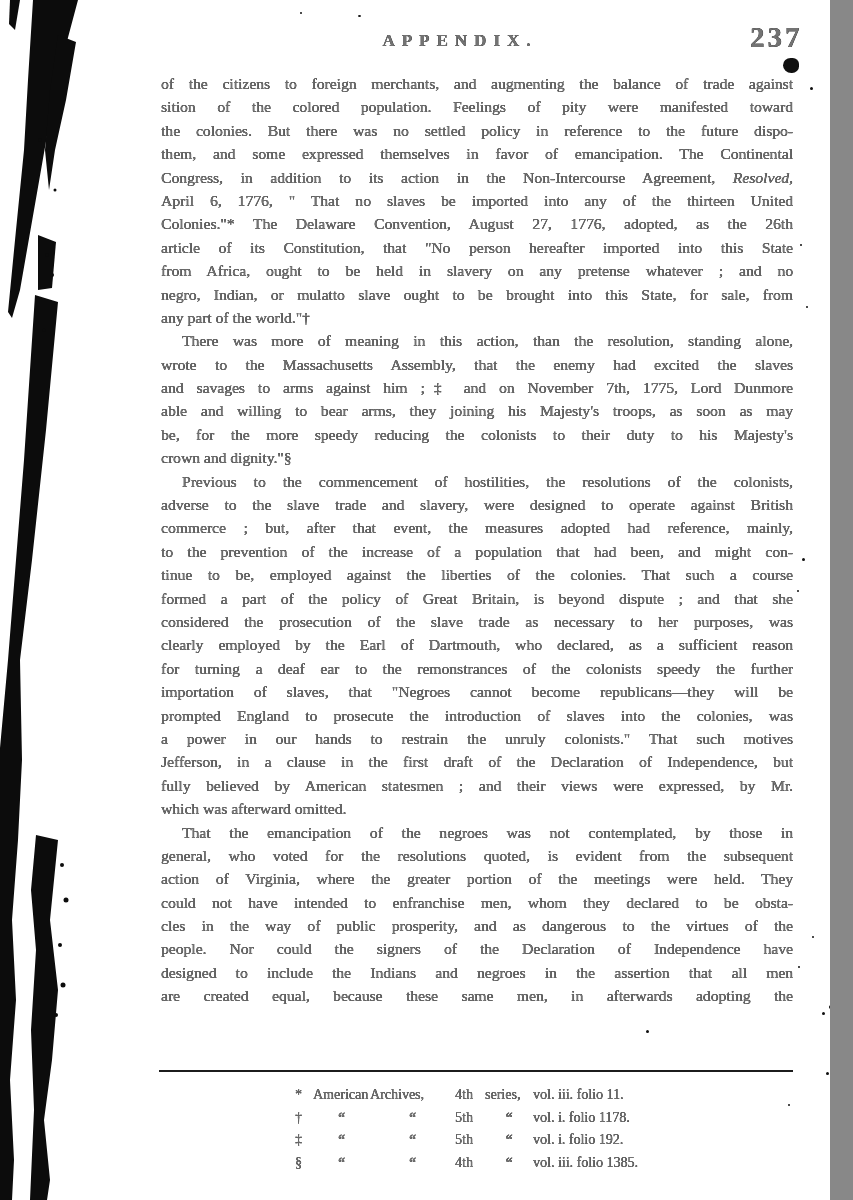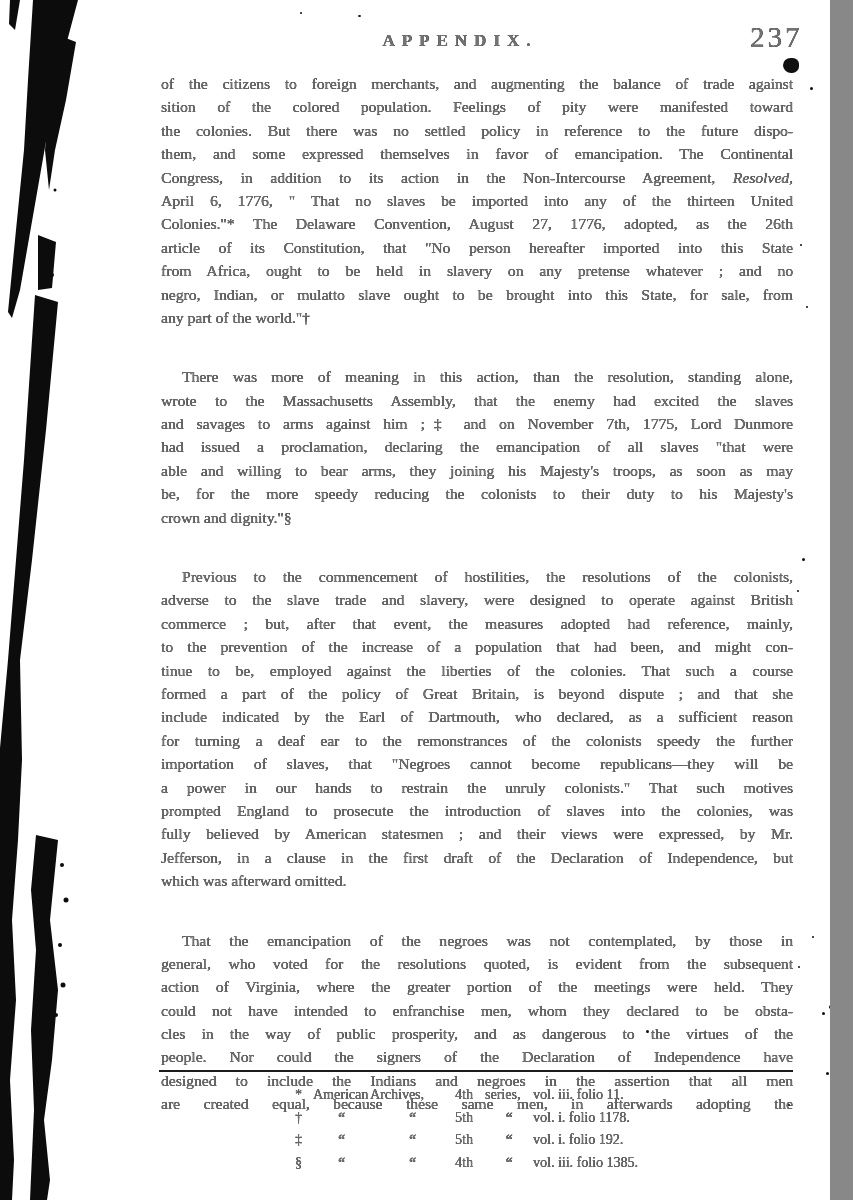--- a/index.html
+++ b/index.html
@@ -1,25 +1,25 @@
 <!DOCTYPE html>
 <html><head>
 <meta charset="utf-8">
 <style>
   html,body{margin:0;padding:0;background:#888;}
   .page{position:relative;width:830px;height:1200px;background:#ffffff;overflow:hidden;
         font-family:"Liberation Serif","DejaVu Serif",serif;color:#737373;}
   .page *{text-shadow:0 0 0.45px rgba(0,0,0,.85), 0.25px 0 0 rgba(0,0,0,.6);}
   .title{position:absolute;top:31px;left:150px;width:620px;text-align:center;
          font-size:17px;letter-spacing:7px;font-weight:600;}
-  .pagenum{position:absolute;top:21px;left:750px;font-size:29px;font-weight:400;letter-spacing:3px;}
+  .pagenum{position:absolute;top:21px;left:750px;font-size:29px;font-weight:700;letter-spacing:3px;}
   .body-text{position:absolute;top:72px;left:161px;width:632px;font-size:15.6px;line-height:23.4px;font-family:Liberation Serif, serif;}
   .line{height:23.4px;overflow:hidden;text-align:justify;}
   .line::after{content:"";display:inline-block;width:100%;height:0;}
-  .line.first{text-indent:21px;margin-top:36px;}
+  .line.first{text-indent:21px;}
   .line.short{text-align:left;}
   .italic{font-style:italic;}
   .fn-rule{position:absolute;top:1070px;left:159px;width:634px;border-top:2px solid #1c1c1c;}
   .footnotes{position:absolute;top:1084px;left:295px;font-size:14px;line-height:22.5px;}
   .fn-row{display:grid;grid-template-columns:18px 57px 85px 30px 48px auto;}
   .fn-cell{white-space:nowrap;}
   .fn-cell.ditto{text-align:center;font-weight:700;}
   .smudge{position:absolute;left:0;top:0;pointer-events:none;}
   .speck{position:absolute;background:#101010;border-radius:50%;}
   .speck.jag{border-radius:0;clip-path:polygon(0 40%,30% 0,100% 20%,85% 100%,25% 80%);}
@@ -65,39 +65,39 @@
         <div class="line">Colonies."*  The Delaware Convention, August 27, 1776, adopted, as the 26th</div>
         <div class="line">article of its Constitution, that "No person hereafter imported into this State</div>
         <div class="line">from Africa, ought to be held in slavery on any pretense whatever ; and no</div>
         <div class="line">negro, Indian, or mulatto slave ought to be brought into this State, for sale, from</div>
         <div class="line short">any part of the world."†</div>
       </div>
       <div class="para">
         <div class="line first">There was more of meaning in this action, than the resolution, standing alone,</div>
         <div class="line">wrote to the Massachusetts Assembly, that the enemy had excited the slaves</div>
         <div class="line">and savages to arms against him ;‡ and on November 7th, 1775, Lord Dunmore</div>
-        <div class="line">had issued a proclamation, declaring the emancipation of all slaves "that were</div>
         <div class="line">able and willing to bear arms, they joining his Majesty's troops, as soon as may</div>
         <div class="line">be, for the more speedy reducing the colonists to their duty to his Majesty's</div>
         <div class="line short">crown and dignity."§</div>
       </div>
       <div class="para">
         <div class="line first">Previous to the commencement of hostilities, the resolutions of the colonists,</div>
         <div class="line">adverse to the slave trade and slavery, were designed to operate against British</div>
         <div class="line">commerce ; but, after that event, the measures adopted had reference, mainly,</div>
         <div class="line">to the prevention of the increase of a population that had been, and might con-</div>
         <div class="line">tinue to be, employed against the liberties of the colonies.  That such a course</div>
         <div class="line">formed a part of the policy of Great Britain, is beyond dispute ; and that she</div>
-        <div class="line">include indicated by the Earl of Dartmouth, who declared, as a sufficient reason</div>
+        <div class="line">considered the prosecution of the slave trade as necessary to her purposes, was</div>
+        <div class="line">clearly employed by the Earl of Dartmouth, who declared, as a sufficient reason</div>
         <div class="line">for turning a deaf ear to the remonstrances of the colonists speedy the further</div>
         <div class="line">importation of slaves, that "Negroes cannot become republicans—they will be</div>
+        <div class="line">prompted England to prosecute the introduction of slaves into the colonies, was</div>
         <div class="line">a power in our hands to restrain the unruly colonists."  That such motives</div>
-        <div class="line">prompted England to prosecute the introduction of slaves into the colonies, was</div>
+        <div class="line">Jefferson, in a clause in the first draft of the Declaration of Independence, but</div>
         <div class="line">fully believed by American statesmen ; and their views were expressed, by Mr.</div>
-        <div class="line">Jefferson, in a clause in the first draft of the Declaration of Independence, but</div>
         <div class="line short">which was afterward omitted.</div>
       </div>
       <div class="para">
         <div class="line first">That the emancipation of the negroes was not contemplated, by those in</div>
         <div class="line">general, who voted for the resolutions quoted, is evident from the subsequent</div>
         <div class="line">action of Virginia, where the greater portion of the meetings were held.  They</div>
         <div class="line">could not have intended to enfranchise men, whom they declared to be obsta-</div>
         <div class="line">cles in the way of public prosperity, and as dangerous to the virtues of the</div>
         <div class="line">people.  Nor could the signers of the Declaration of Independence have</div>
         <div class="line">designed to include the Indians and negroes in the assertion that all men</div>

